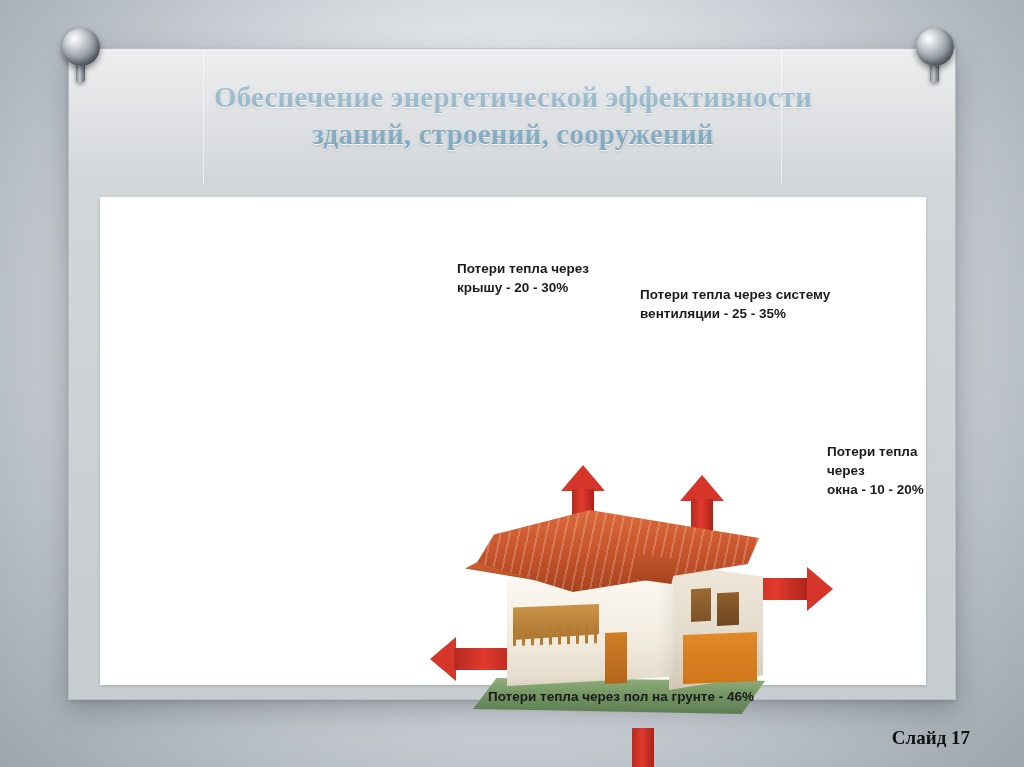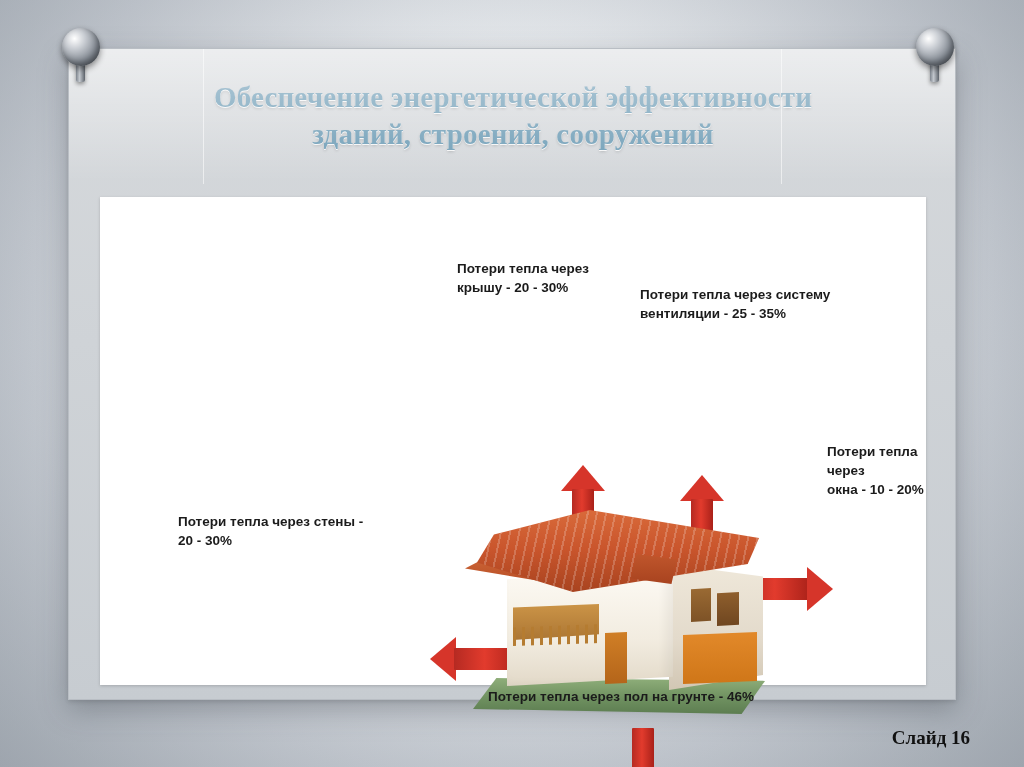--- a/index.html
+++ b/index.html
@@ -271,29 +271,27 @@
       <div class="door"></div>
       <div class="garage"></div>
     </div>
 
     <div class="lbl lbl-roof">Потери тепла через
 крышу - 20 - 30%</div>
     <div class="lbl lbl-vent">Потери тепла через систему
 вентиляции - 25 - 35%</div>
     <div class="lbl lbl-win">Потери тепла через
 окна - 10 - 20%</div>
-    <div class="lbl lbl-wall">Потери тепла через стены -
-20 - 30%</div>
     <div class="lbl lbl-floor">Потери тепла через пол на грунте - 46%</div>
 
   </div>
 </div>
 
 <div class="pin left">
   <div class="shaft"></div>
   <div class="head"></div>
 </div>
 <div class="pin right">
   <div class="shaft"></div>
   <div class="head"></div>
 </div>
 
-<div class="slide-no">Слайд 16</div>
+<div class="slide-no">Слайд 17</div>
 
 </body></html>

